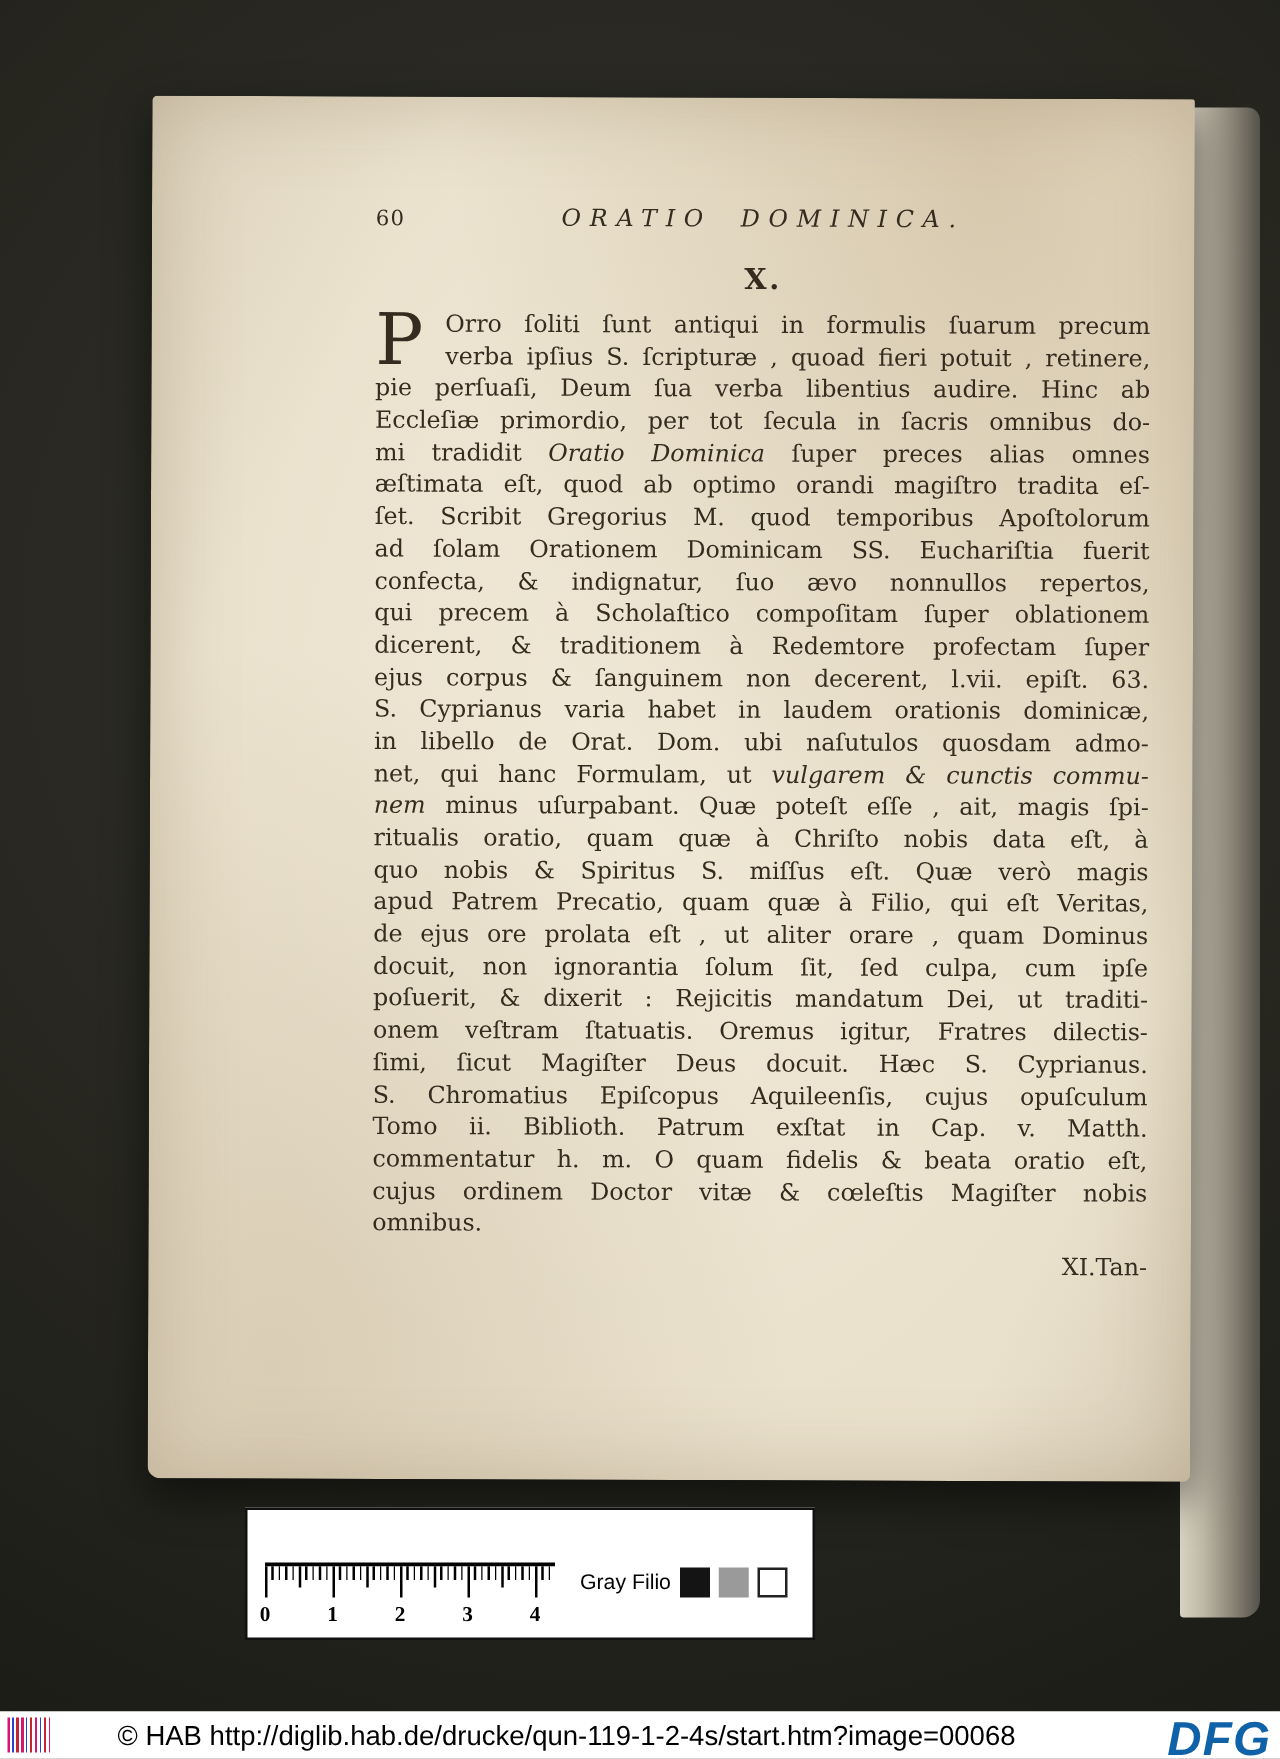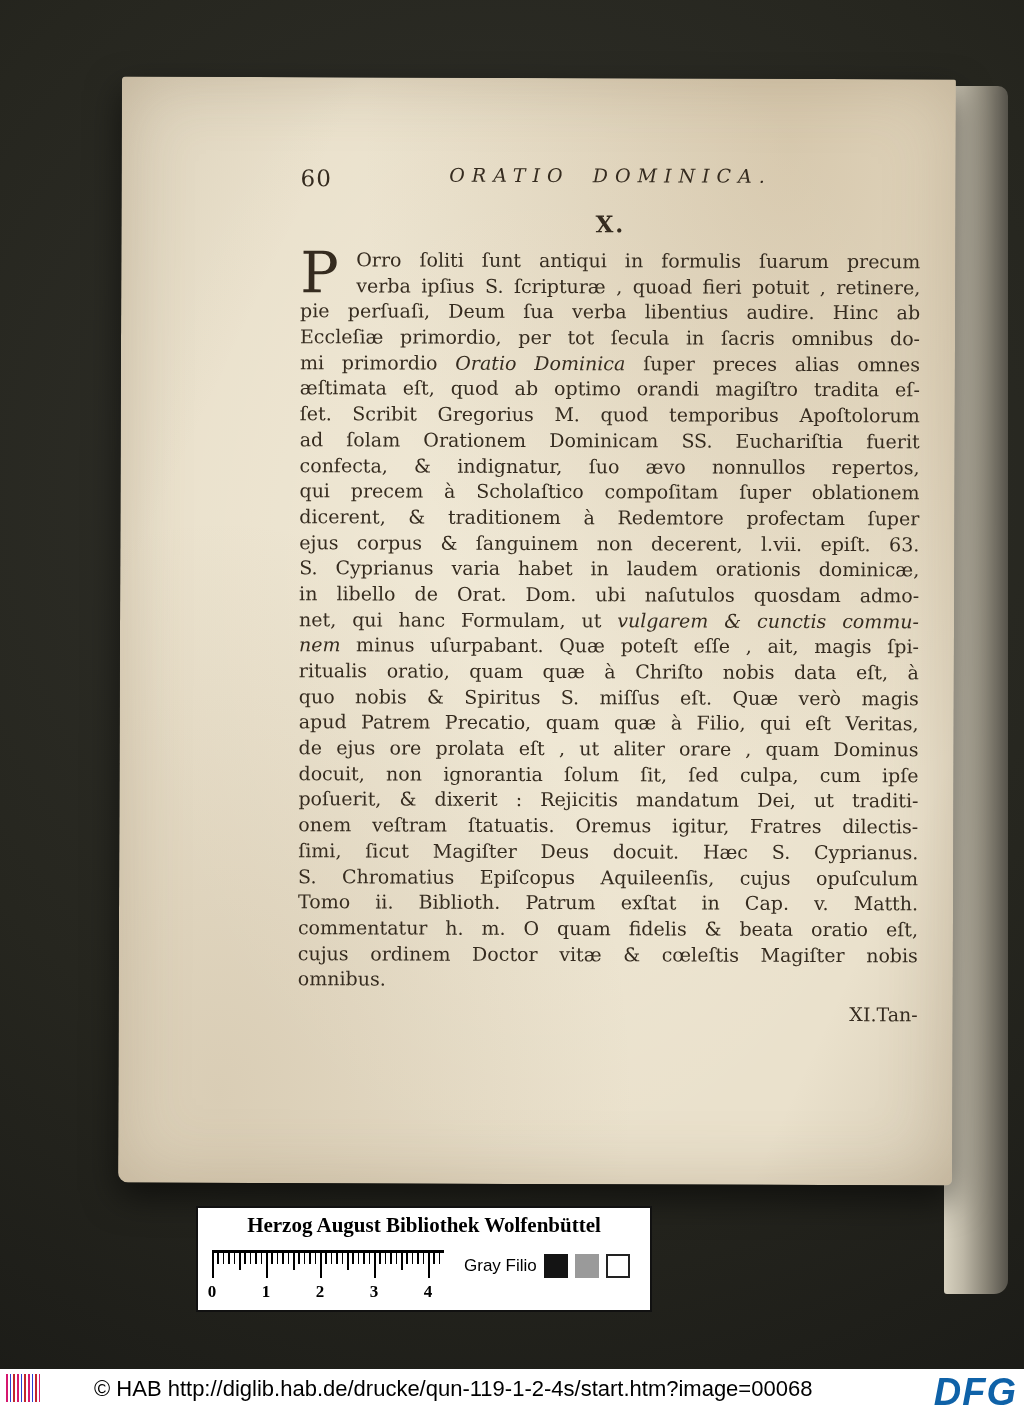--- a/index.html
+++ b/index.html
@@ -28,21 +28,21 @@
       radial-gradient(ellipse at 12% 92%, rgba(150,125,90,.20), transparent 40%),
       radial-gradient(ellipse at 50% 45%, rgba(255,252,240,.30), transparent 70%),
       linear-gradient(115deg, rgba(120,100,70,.12), transparent 18%),
       linear-gradient(-65deg, rgba(120,100,70,.16), transparent 15%);
     box-shadow: 0 14px 34px rgba(0,0,0,.55), inset 0 0 70px rgba(120,95,60,.28);
     border-radius: 4px 2px 6px 10px;
     transform: rotate(0.2deg);
     color: var(--ink, #352b1f);
   }
   .running-head { position: absolute; left: 179px; top: 86px; width: 620px; height: 28px; }
-  .pagenum { position: absolute; left: 0; top: 2px; font-size: 23px; letter-spacing: 1px; }
+  .pagenum { position: absolute; left: 0; top: 2px; font-size: 17px; letter-spacing: 1px; }
   .head-title {
     display: block; text-align: center;
     font-size: 19px; font-style: italic; letter-spacing: 7px; word-spacing: 10px;
   }
   .section-head {
     position: absolute; left: 179px; top: 132px; width: 620px;
     text-align: center; font-size: 23px; font-weight: bold; letter-spacing: 2px;
   }
   .textblock {
     position: absolute; left: 179px; top: 170px; width: 620px;
@@ -116,21 +116,21 @@
       <span class="head-title">ORATIO DOMINICA.</span>
     </div>
     <div class="section-head">X.</div>
     <div class="textblock">
       <span class="dropcap">P</span>
       <div id="lines">
           <div class="line indent"><span>Orro ſoliti ſunt antiqui in formulis ſuarum precum</span></div>
           <div class="line indent"><span>verba ipſius S. ſcripturæ , quoad fieri potuit , retinere,</span></div>
           <div class="line"><span>pie perſuaſi, Deum ſua verba libentius audire.  Hinc ab</span></div>
           <div class="line"><span>Eccleſiæ primordio, per tot ſecula in ſacris omnibus do-</span></div>
-          <div class="line"><span>mi primordio </span><i>Oratio Dominica</i><span> ſuper preces alias omnes</span></div>
+          <div class="line"><span>mi tradidit </span><i>Oratio Dominica</i><span> ſuper preces alias omnes</span></div>
           <div class="line"><span>æſtimata eſt, quod ab optimo orandi magiſtro tradita eſ-</span></div>
           <div class="line"><span>ſet.  Scribit Gregorius M. quod temporibus Apoſtolorum</span></div>
           <div class="line"><span>ad ſolam Orationem Dominicam SS. Euchariſtia fuerit</span></div>
           <div class="line"><span>confecta, &amp; indignatur, ſuo ævo nonnullos repertos,</span></div>
           <div class="line"><span>qui precem à Scholaſtico compoſitam ſuper oblationem</span></div>
           <div class="line"><span>dicerent, &amp; traditionem à Redemtore profectam ſuper</span></div>
           <div class="line"><span>ejus corpus &amp; ſanguinem non decerent, l.vii. epiſt. 63.</span></div>
           <div class="line"><span>S. Cyprianus varia habet in laudem orationis dominicæ,</span></div>
           <div class="line"><span>in libello de Orat. Dom. ubi naſutulos quosdam admo-</span></div>
           <div class="line"><span>net, qui hanc Formulam, ut </span><i>vulgarem &amp; cunctis commu-</i></div>
@@ -147,21 +147,20 @@
           <div class="line"><span>Tomo ii. Biblioth. Patrum exſtat in Cap. v. Matth.</span></div>
           <div class="line"><span>commentatur h. m. O quam fidelis &amp; beata oratio eſt,</span></div>
           <div class="line"><span>cujus ordinem Doctor vitæ &amp; cœleſtis Magiſter nobis</span></div>
           <div class="line last"><span>omnibus.</span></div>
         </div>
     </div>
     <div class="catchword">XI.Tan-</div>
   </div>
 
   <div class="ruler-card">
-    <div class="ruler-title">Herzog August Bibliothek Wolfenbüttel</div>
     <div class="ruler-row">
       <div class="ticks" id="ticks">
           <span class="tick cm" style="left: 0px;"></span>
           <span class="tick mm" style="left: 5.4px;"></span>
           <span class="tick mm" style="left: 10.8px;"></span>
           <span class="tick mm" style="left: 16.2px;"></span>
           <span class="tick mm" style="left: 21.6px;"></span>
           <span class="tick half" style="left: 27px;"></span>
           <span class="tick mm" style="left: 32.4px;"></span>
           <span class="tick mm" style="left: 37.8px;"></span>

